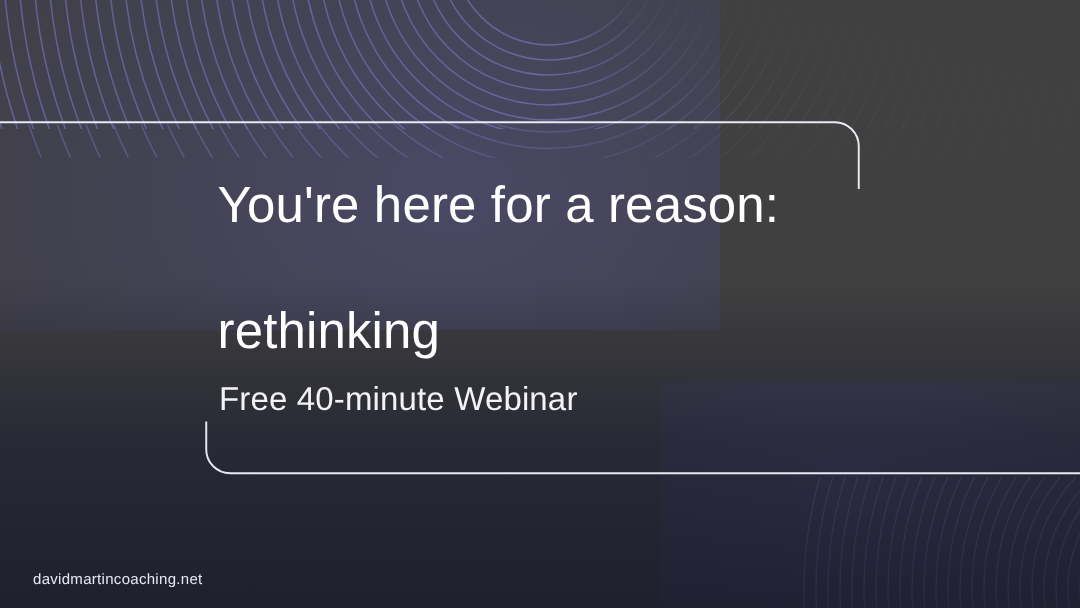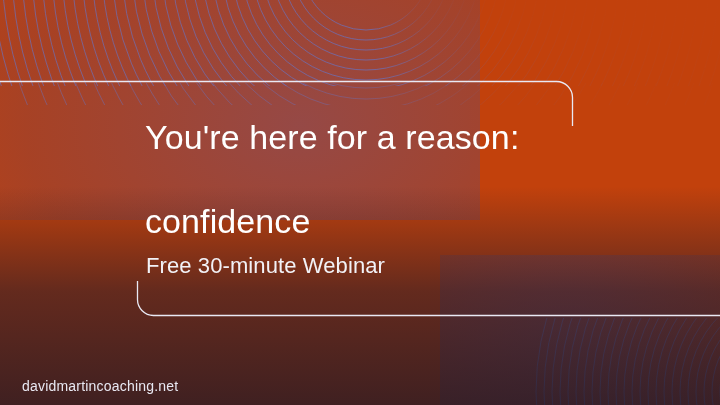--- a/index.html
+++ b/index.html
@@ -5,21 +5,21 @@
   html, body {
     margin: 0;
     padding: 0;
     background: #0d0e1c;
   }
   #slide {
     position: relative;
     width: 720px;
     height: 405px;
     overflow: hidden;
-    background: #c2410c;
+    background: #404040;
     font-family: "Liberation Sans", sans-serif;
     -webkit-font-smoothing: antialiased;
   }
 
   
   .arc-layer {
     position: absolute;
     inset: 0;
     pointer-events: none;
   }
@@ -104,21 +104,21 @@
     font-weight: 400;
     line-height: 28px;
     letter-spacing: 0.1px;
   }
   .footer-url {
     position: absolute;
     left: 22px;
     top: 378px;
     margin: 0;
     color: #e8e8f2;
-    font-size: 14px;
+    font-size: 10px;
     font-weight: 400;
     line-height: 17px;
     letter-spacing: 0.2px;
   }
 </style>
 </head>
 <body>
 
 <div id="slide">
 
@@ -259,19 +259,19 @@
 
   <div class="vignette"></div>
 
   <div class="frame">
     <svg width="720" height="405" viewBox="0 0 720 405" xmlns="http://www.w3.org/2000/svg" aria-hidden="true">
       <path d="M 0 81.5 L 556 81.5 A 16 16 0 0 1 572.5 98 L 572.5 126" fill="none" stroke="#e9e9f4" stroke-width="1.3" stroke-linecap="butt"></path>
       <path d="M 137.5 281 L 137.5 299 A 16 16 0 0 0 154 315.5 L 720 315.5" fill="none" stroke="#e9e9f4" stroke-width="1.3" stroke-linecap="butt"></path>
     </svg>
   </div>
 
-  <h1 class="title"><span>You're here for a reason:</span><br><br><span>confidence</span></h1>
-
-  <p class="subtitle">Free 30-minute Webinar</p>
+  <h1 class="title"><span>You're here for a reason:</span><br><br><span>rethinking</span></h1>
+
+  <p class="subtitle">Free 40-minute Webinar</p>
 
   <p class="footer-url">davidmartincoaching.net</p>
 
 </div>
 
 </body></html>

